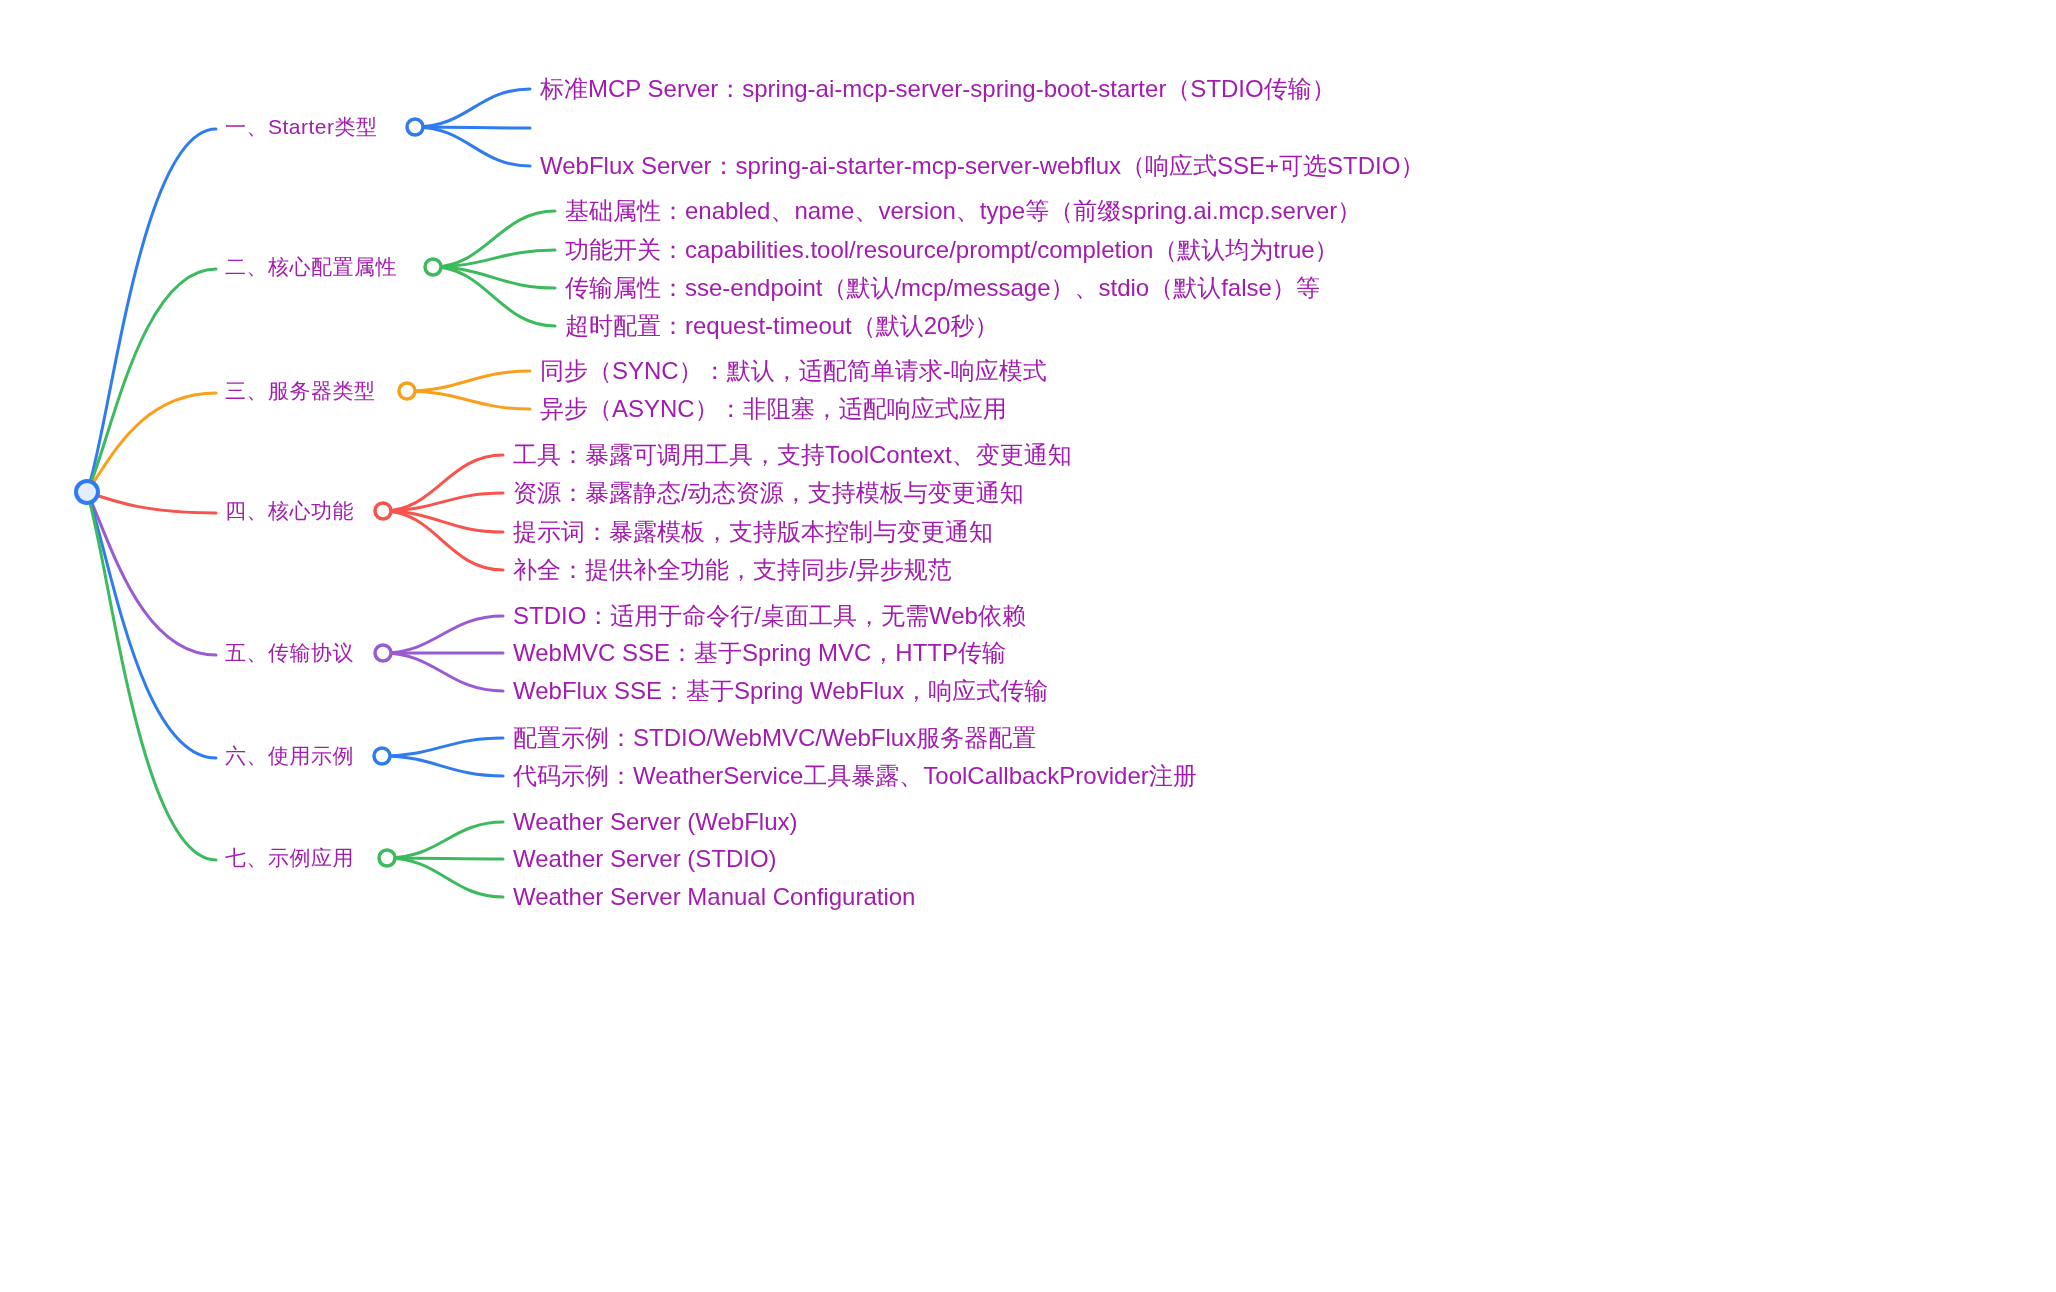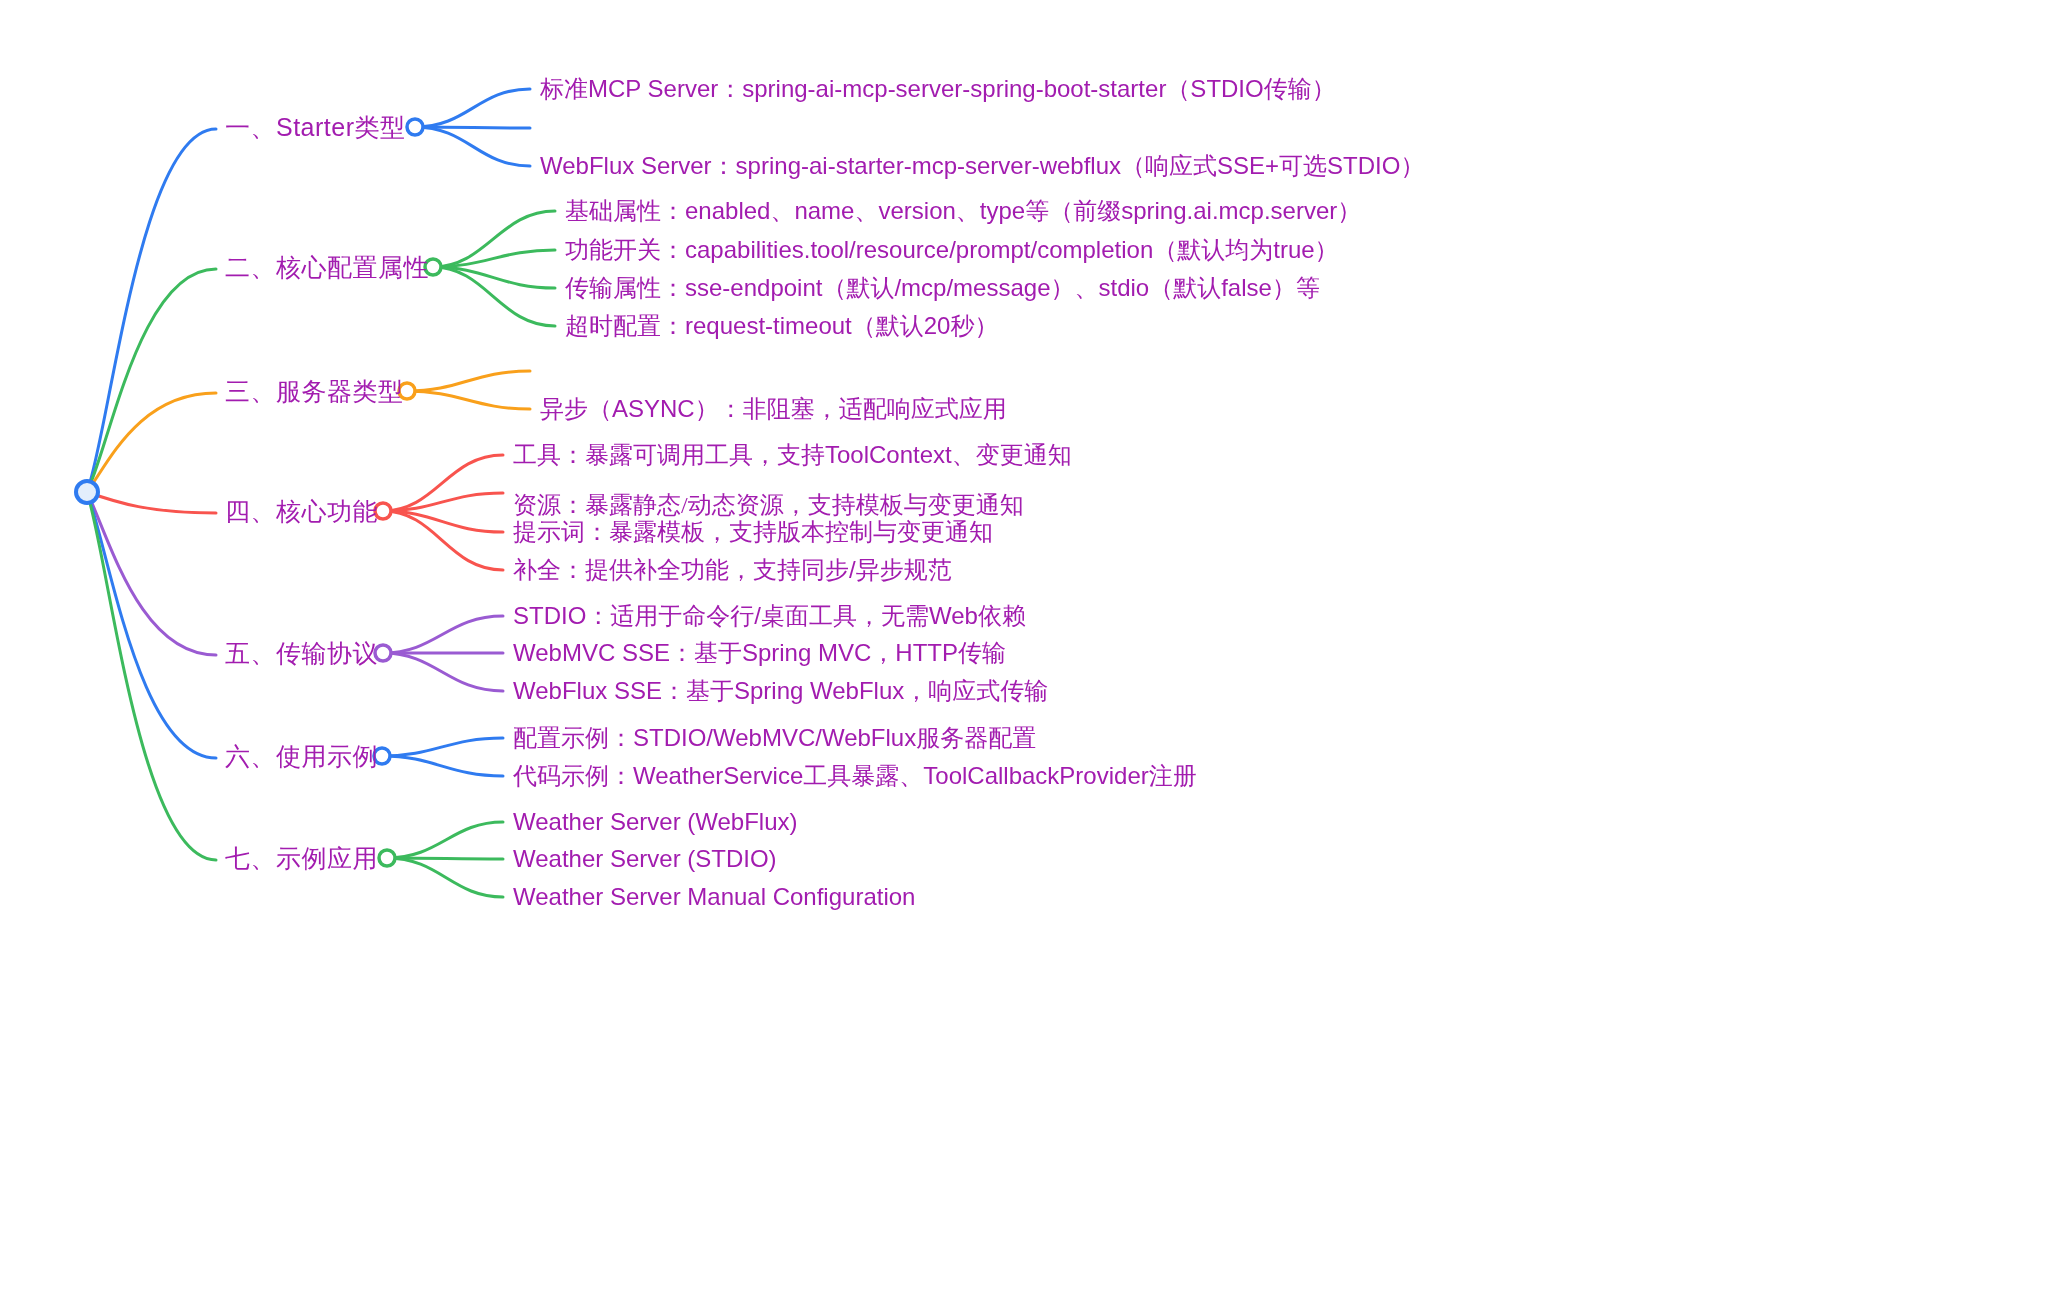--- a/index.html
+++ b/index.html
@@ -18,21 +18,21 @@
     width: 2056px; height: 1292px;
   }
   .topic {
     position: absolute;
     transform: translateY(-50%);
     white-space: nowrap;
     color: #a21caf;
     line-height: 1.2;
     cursor: default;
   }
-  .branch-topic { font-size: 25px; font-weight: 400; letter-spacing: 0.5px; }
+  .branch-topic { font-size: 21px; font-weight: 400; letter-spacing: 0.5px; }
   .subtopic { font-size: 24px; font-weight: 400; }
   path.connector { fill: none; stroke-width: 3; stroke-linecap: round; }
   circle.node-handle { fill: #ffffff; stroke-width: 3.5; }
   circle.root-node { fill: #e3eefc; stroke-width: 4; }
 </style>
 </head>
 <body>
 
 <div class="canvas">
 
@@ -93,24 +93,25 @@
   <div class="topic branch-topic" style="left:225px; top:858px;">七、示例应用</div>
 
   <div class="topic subtopic" style="left:540px; top:89px;">标准MCP Server：spring-ai-mcp-server-spring-boot-starter（STDIO传输）</div>
   <div class="topic subtopic" style="left:540px; top:166px;">WebFlux Server：spring-ai-starter-mcp-server-webflux（响应式SSE+可选STDIO）</div>
 
   <div class="topic subtopic" style="left:565px; top:211px;">基础属性：enabled、name、version、type等（前缀spring.ai.mcp.server）</div>
   <div class="topic subtopic" style="left:565px; top:250px;">功能开关：capabilities.tool/resource/prompt/completion（默认均为true）</div>
   <div class="topic subtopic" style="left:565px; top:288px;">传输属性：sse-endpoint（默认/mcp/message）、stdio（默认false）等</div>
   <div class="topic subtopic" style="left:565px; top:326px;">超时配置：request-timeout（默认20秒）</div>
 
+  <div class="topic subtopic" style="left:540px; top:371px;">同步（SYNC）：默认，适配简单请求-响应模式</div>
   <div class="topic subtopic" style="left:540px; top:409px;">异步（ASYNC）：非阻塞，适配响应式应用</div>
 
   <div class="topic subtopic" style="left:513px; top:455px;">工具：暴露可调用工具，支持ToolContext、变更通知</div>
-  <div class="topic subtopic" style="left:513px; top:505px;font-family:Liberation Serif, serif;">资源：暴露静态/动态资源，支持模板与变更通知</div>
+  <div class="topic subtopic" style="left:513px; top:493px;">资源：暴露静态/动态资源，支持模板与变更通知</div>
   <div class="topic subtopic" style="left:513px; top:532px;">提示词：暴露模板，支持版本控制与变更通知</div>
   <div class="topic subtopic" style="left:513px; top:570px;">补全：提供补全功能，支持同步/异步规范</div>
 
   <div class="topic subtopic" style="left:513px; top:616px;">STDIO：适用于命令行/桌面工具，无需Web依赖</div>
   <div class="topic subtopic" style="left:513px; top:653px;">WebMVC SSE：基于Spring MVC，HTTP传输</div>
   <div class="topic subtopic" style="left:513px; top:691px;">WebFlux SSE：基于Spring WebFlux，响应式传输</div>
 
   <div class="topic subtopic" style="left:513px; top:738px;">配置示例：STDIO/WebMVC/WebFlux服务器配置</div>
   <div class="topic subtopic" style="left:513px; top:776px;">代码示例：WeatherService工具暴露、ToolCallbackProvider注册</div>
 

